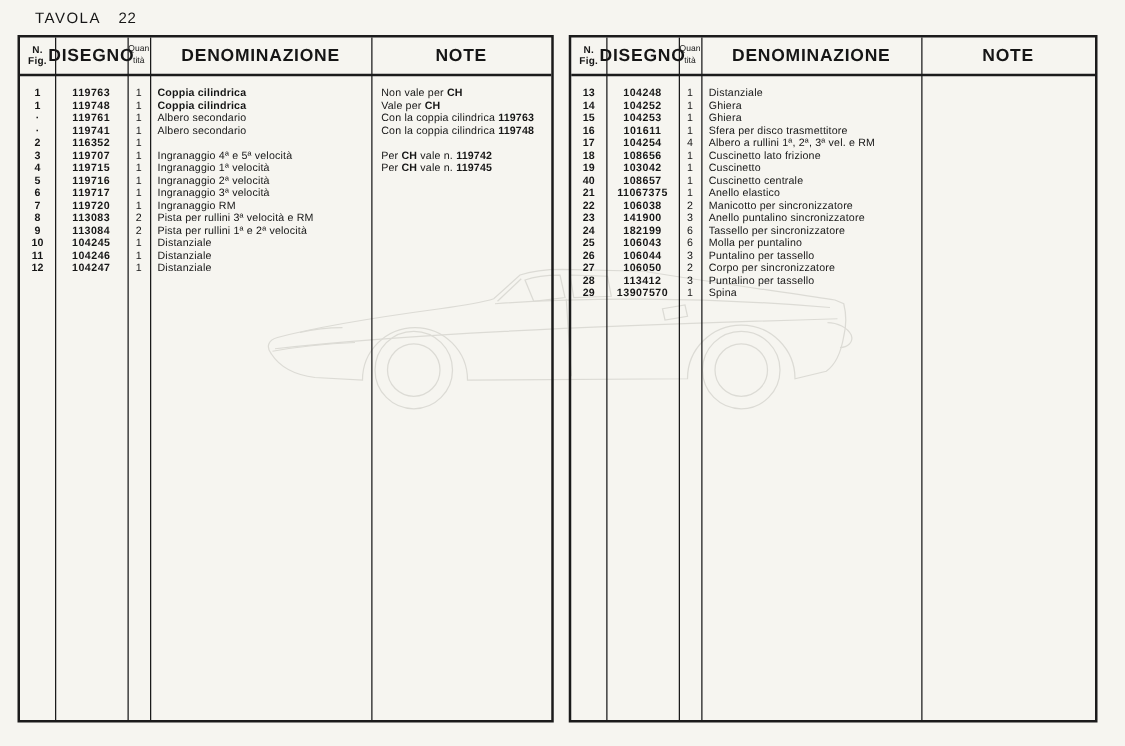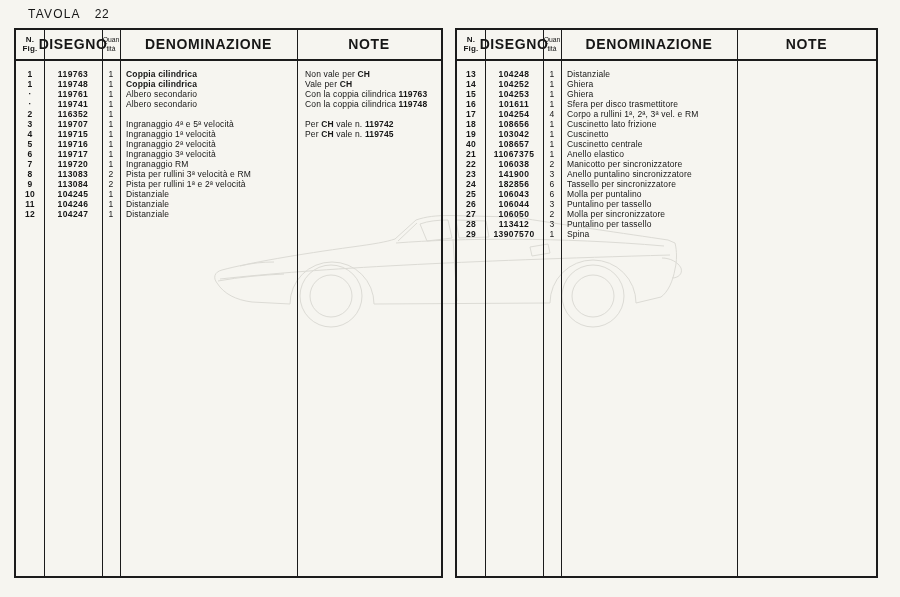--- a/index.html
+++ b/index.html
@@ -270,21 +270,21 @@
         <div class="td dis">101611</div>
         <div class="td qty">1</div>
         <div class="td den">Sfera per disco trasmettitore</div>
         <div class="td note"></div>
       </div>
 
       <div class="tr">
         <div class="td fig">17</div>
         <div class="td dis">104254</div>
         <div class="td qty">4</div>
-        <div class="td den">Corpo a rullini 1ª, 2ª, 3ª vel. e RM</div>
+        <div class="td den">Albero a rullini 1ª, 2ª, 3ª vel. e RM</div>
         <div class="td note"></div>
       </div>
 
       <div class="tr">
         <div class="td fig">18</div>
         <div class="td dis">108656</div>
         <div class="td qty">1</div>
         <div class="td den">Cuscinetto lato frizione</div>
         <div class="td note"></div>
       </div>
@@ -324,21 +324,21 @@
       <div class="tr">
         <div class="td fig">23</div>
         <div class="td dis">141900</div>
         <div class="td qty">3</div>
         <div class="td den">Anello puntalino sincronizzatore</div>
         <div class="td note"></div>
       </div>
 
       <div class="tr">
         <div class="td fig">24</div>
-        <div class="td dis">182856</div>
+        <div class="td dis">182199</div>
         <div class="td qty">6</div>
         <div class="td den">Tassello per sincronizzatore</div>
         <div class="td note"></div>
       </div>
 
       <div class="tr">
         <div class="td fig">25</div>
         <div class="td dis">106043</div>
         <div class="td qty">6</div>
         <div class="td den">Molla per puntalino</div>
@@ -350,21 +350,21 @@
         <div class="td dis">106044</div>
         <div class="td qty">3</div>
         <div class="td den">Puntalino per tassello</div>
         <div class="td note"></div>
       </div>
 
       <div class="tr">
         <div class="td fig">27</div>
         <div class="td dis">106050</div>
         <div class="td qty">2</div>
-        <div class="td den">Molla per sincronizzatore</div>
+        <div class="td den">Corpo per sincronizzatore</div>
         <div class="td note"></div>
       </div>
 
       <div class="tr">
         <div class="td fig">28</div>
         <div class="td dis">113412</div>
         <div class="td qty">3</div>
         <div class="td den">Puntalino per tassello</div>
         <div class="td note"></div>
       </div>

